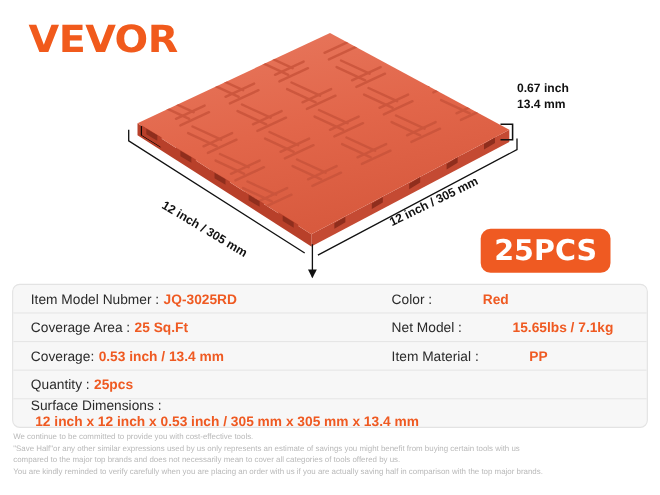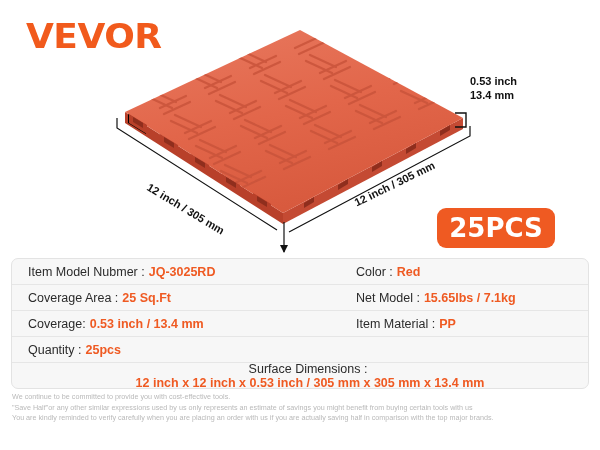--- a/index.html
+++ b/index.html
@@ -63,27 +63,27 @@
     overflow: hidden;
   }
   .spec-row {
     display: flex;
     height: 26px;
     border-bottom: 1px solid #e6e6e6;
     align-items: center;
   }
   .spec-row.last { border-bottom: none; }
   .spec-cell {
-    display: flex; align-items: center;
+    display: flex; align-items: flex-start;
     font-size: 12.5px; color: #2b2b2b;
     white-space: nowrap;
     overflow: hidden;
   }
   .spec-cell.left  { width: 330px; padding-left: 16px; }
-  .spec-cell.right { flex: 1; padding-left: 14px; }
+  .spec-cell.right { flex: 1; padding-left: 14px; gap: 42px; }
   .spec-cell.full  { width: 100%; padding-left: 16px; flex-direction: column; }
   .spec-label { color: #2b2b2b; }
   .spec-value { color: #ef5a22; font-weight: bold; margin-left: 4px; }
 
   
   #disclaimer {
     position: absolute; left: 12px; top: 392px;
     width: 580px;
     font-size: 7.2px; line-height: 10.6px;
     color: #b9b9b9;
@@ -238,21 +238,21 @@
       </g>
 
       <g stroke="#111" stroke-width="1.2" fill="none">
         <path d="M 284,222 L 284,252"></path>
         <path d="M 280,245 L 284,253 L 288,245" fill="#111" stroke="none"></path>
       </g>
     </svg>
   </div>
 
   <div class="dim-text" id="dim-thickness">
-    <div>0.53 inch</div>
+    <div>0.67 inch</div>
     <div>13.4 mm</div>
   </div>
   <div class="dim-text" id="dim-left">12 inch / 305 mm</div>
   <div class="dim-text" id="dim-right">12 inch / 305 mm</div>
 
   <div id="badge">25PCS</div>
 
   <div id="spec-panel">
 
     <div class="spec-row">
@@ -301,16 +301,17 @@
         <span class="spec-label">Surface Dimensions : </span>
         <span class="spec-value">12 inch x 12 inch x 0.53 inch / 305 mm x 305 mm x 13.4 mm</span>
       </div>
     </div>
 
   </div>
 
   <div id="disclaimer">
     <p>We continue to be committed to provide you with cost-effective tools.</p>
     <p>"Save Half"or any other similar expressions used by us only represents an estimate of savings you might benefit from buying certain tools with us</p>
+    <p>compared to the major top brands and does not necessarily mean to cover all categories of tools offered by us.</p>
     <p>You are kindly reminded to verify carefully when you are placing an order with us if you are actually saving half in comparison with the top major brands.</p>
   </div>
 
 </div>
 
 </body></html>

